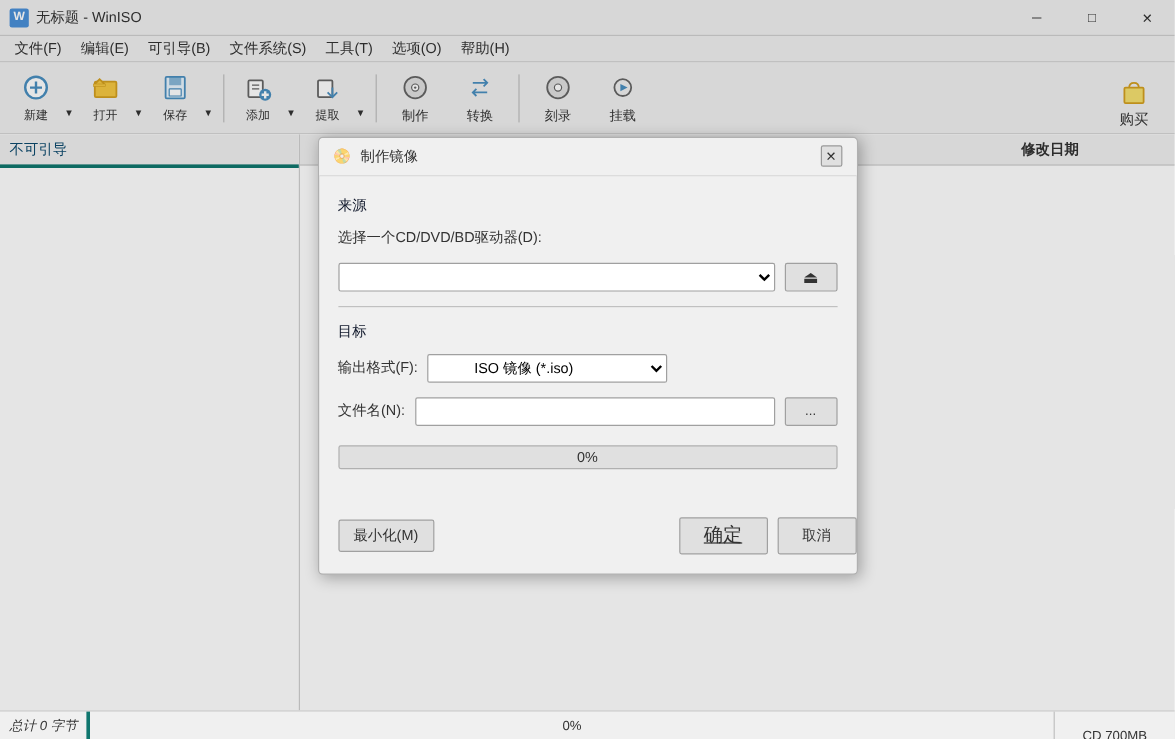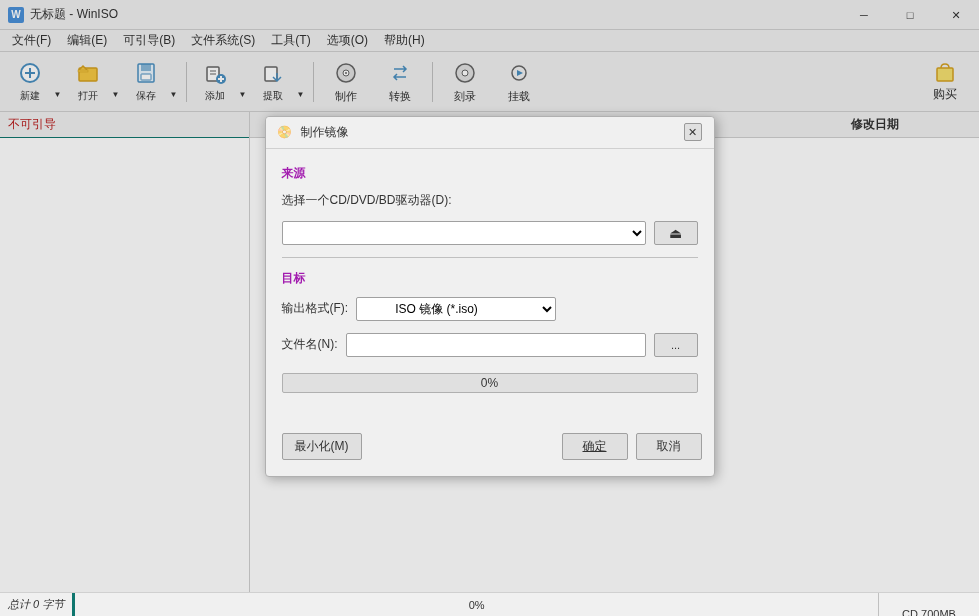--- a/index.html
+++ b/index.html
@@ -142,21 +142,21 @@
       border-radius: 0 3px 3px 0;
       font-size: 8px;
     }
 
     
     #purchase-btn {
       margin-left: auto;
       display: flex;
       flex-direction: column;
       align-items: center;
-      justify-content: center;
+      justify-content: flex-end;
       width: 52px;
       height: 52px;
       cursor: pointer;
     }
 
     
     #main-area {
       display: flex;
       height: calc(616px - 30px - 22px - 60px - 24px);
       background: white;
@@ -165,22 +165,22 @@
     
     #left-panel {
       width: 250px;
       border-right: 1px solid #d0d0d0;
       background: white;
     }
     .panel-header {
       background: #f0f0f0;
       padding: 4px 8px;
       font-size: 12px;
-      color: #b91c1c;
-      border-bottom: 1px solid #0f766e;
+      color: #0c4a6e;
+      border-bottom: 3px solid #0f766e;
     }
     .tree-item {
       display: flex;
       align-items: center;
       padding: 4px 8px;
       cursor: pointer;
       gap: 6px;
       font-size: 12px;
     }
     .tree-item.selected {
@@ -315,22 +315,22 @@
       font-size: 11px;
       background: #e0e0e0;
     }
 
     #dialog-content {
       padding: 16px;
     }
 
     .section-title {
       font-size: 12px;
-      color: #a21caf;
-      font-weight: bold;
+      color: #0f172a;
+      font-weight: normal;
       margin-bottom: 10px;
     }
 
     .form-row {
       display: flex;
       align-items: center;
       margin-bottom: 12px;
       gap: 8px;
     }
     .form-label {
@@ -407,21 +407,21 @@
       width: 0%;
     }
     .progress-text {
       position: relative;
       z-index: 1;
       font-size: 12px;
       color: #333;
     }
 
     #dialog-footer {
-      padding: 8px 12px 16px 16px;
+      padding: 8px 0 16px 16px;
       display: flex;
       align-items: center;
     }
     .btn-minimize {
       background: #e0e0e0;
       border: 1px solid #a0a0a0;
       border-radius: 2px;
       padding: 4px 12px;
       font-size: 12px;
       cursor: pointer;
@@ -430,21 +430,21 @@
     .footer-right {
       margin-left: auto;
       display: flex;
       gap: 8px;
     }
     .btn-ok {
       background: #e0e0e0;
       border: 1px solid #a0a0a0;
       border-radius: 2px;
       padding: 4px 20px;
-      font-size: 12px;
+      font-size: 16px;
       cursor: pointer;
       color: #333;
       min-width: 60px;
       text-decoration: underline;
     }
     .btn-cancel {
       background: #e0e0e0;
       border: 1px solid #a0a0a0;
       border-radius: 2px;
       padding: 4px 20px;

